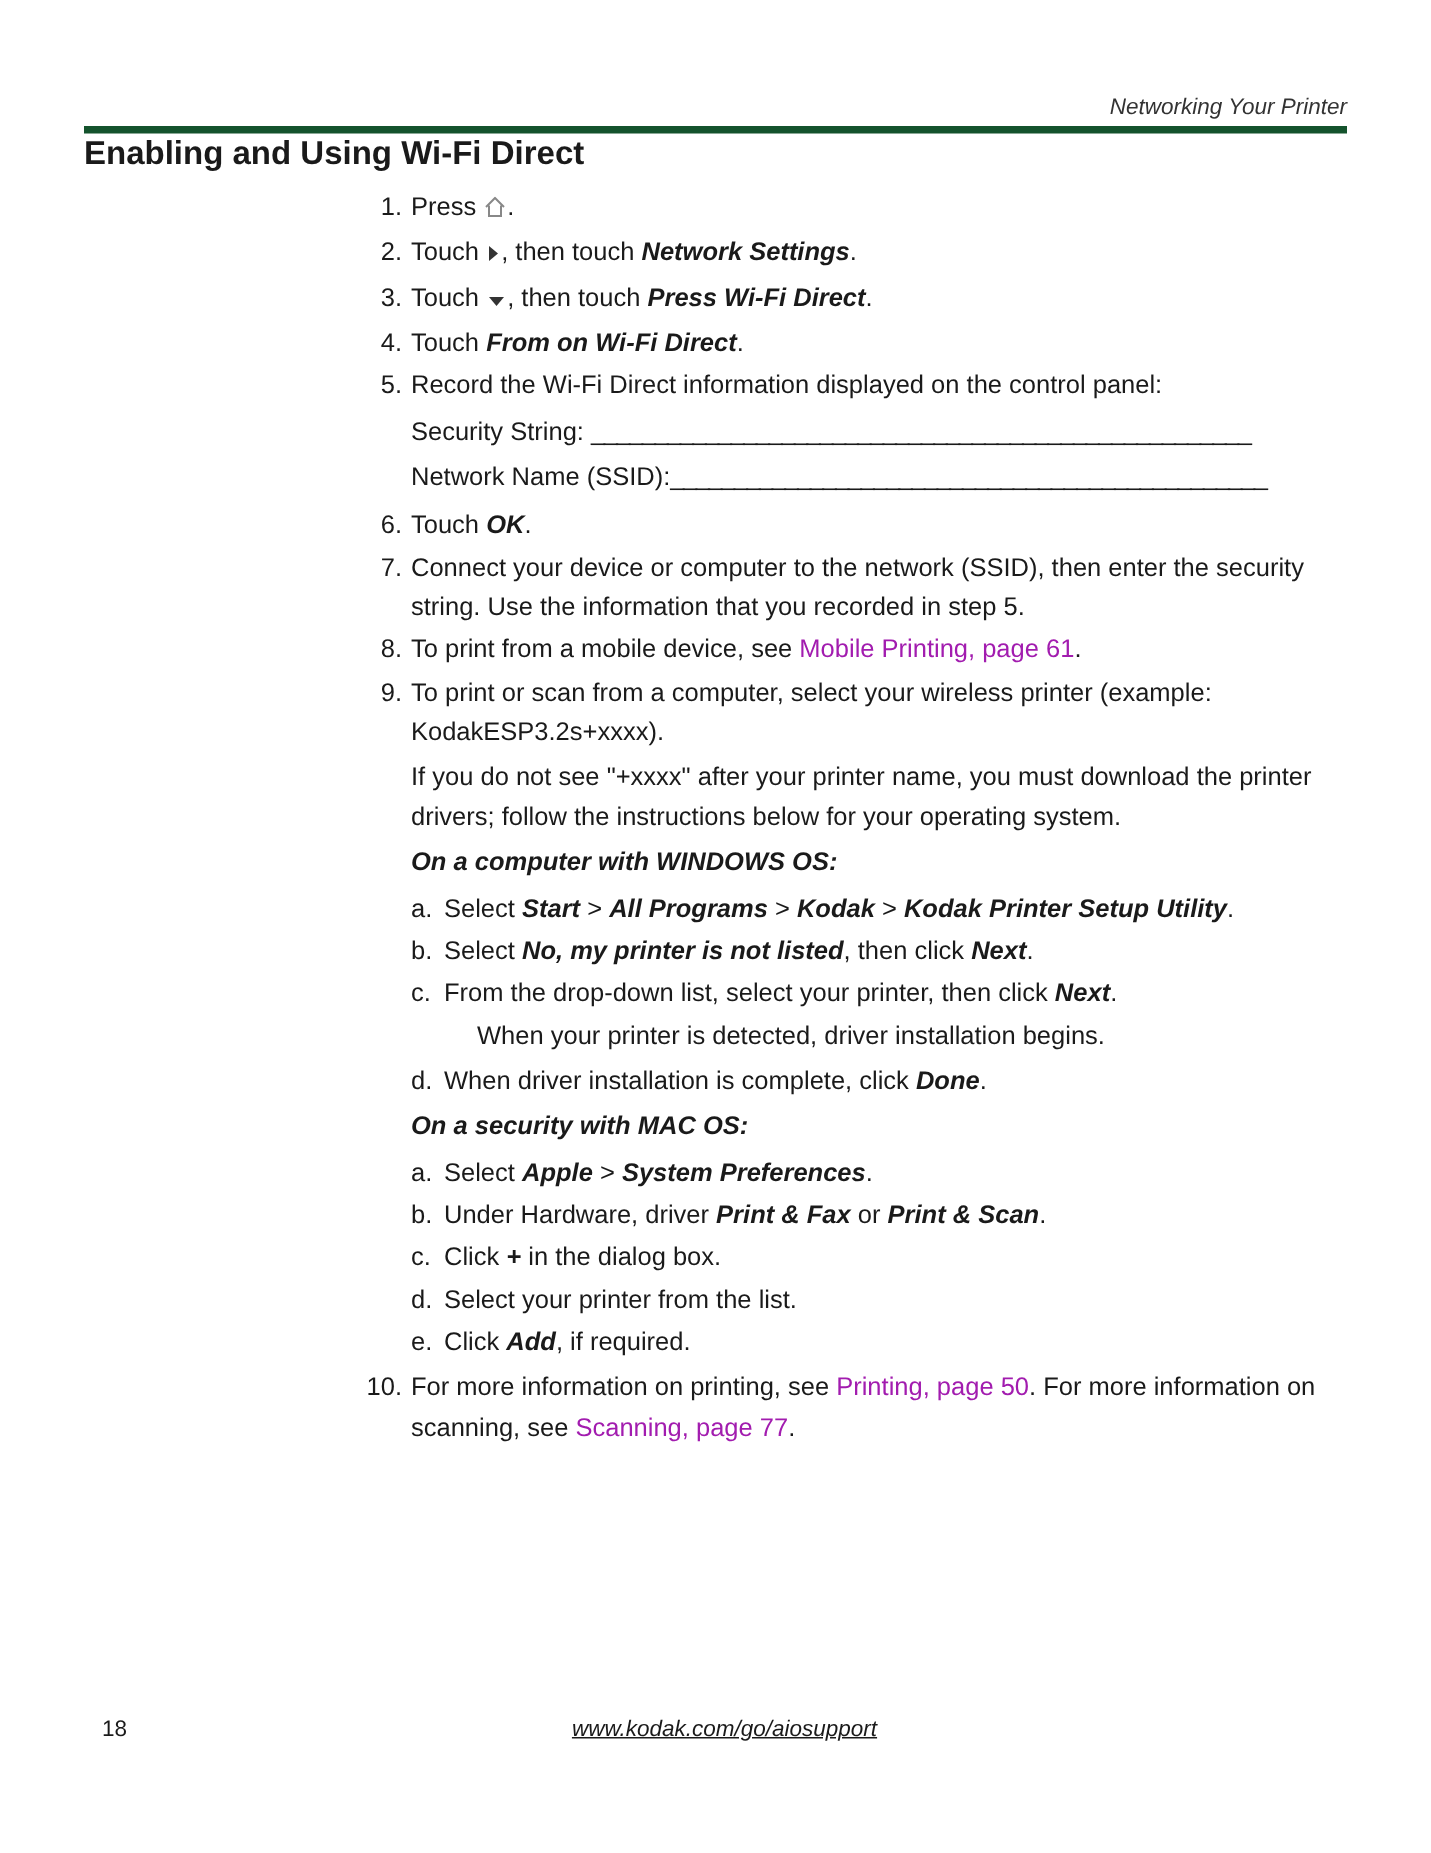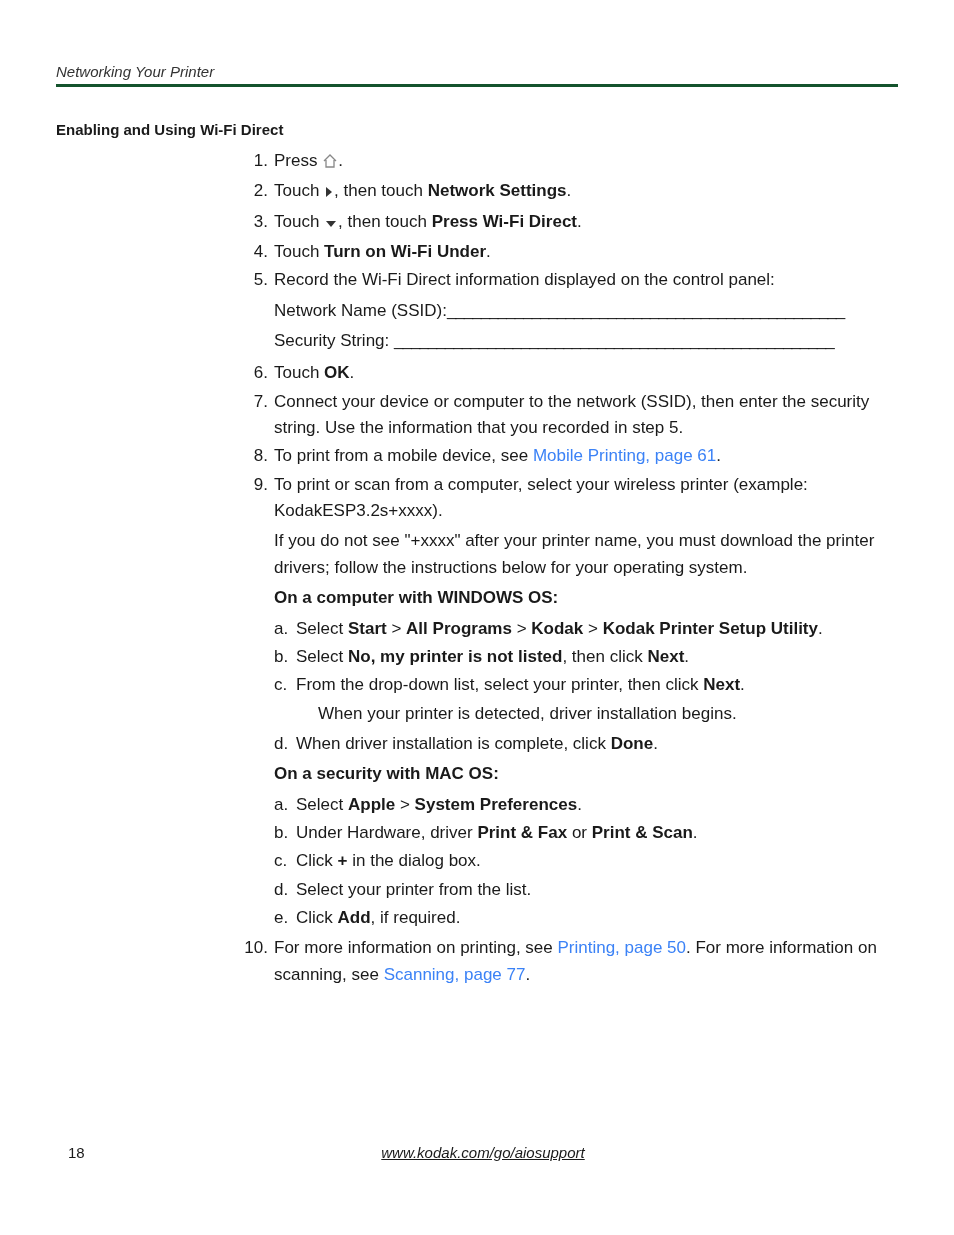--- a/index.html
+++ b/index.html
@@ -12,27 +12,27 @@
     color: #1a1a1a;
     position: relative;
   }
   .page {
     padding: 63px 56px 0 56px;
   }
   .running-head {
     font-style: italic;
     font-size: 15px;
     color: #333;
-    border-bottom: 3px solid #14532d;
+    border-bottom: 5px solid #14532d;
     padding-bottom: 4px;
-    margin-bottom: 34px;
+    text-align: right;
   }
   .sect-title {
     font-weight: 700;
-    font-size: 15px;
+    font-size: 22px;
     margin: 0 0 10px 0;
   }
   .main-list {
     list-style: none;
     margin: 0 0 0 184px;
     padding: 0;
     font-size: 17px;
     line-height: 1.55;
     color: #1a1a1a;
   }
@@ -71,25 +71,26 @@
     margin-bottom: 2px;
   }
   .para {
     margin-top: 4px;
     margin-bottom: 4px;
   }
   .blank-line {
     letter-spacing: -1px;
   }
   .link {
-    color: #3b82f6;
+    color: #a21caf;
     text-align: right;
   }
   .bold {
     font-weight: 700;
+    font-style: italic;
   }
   .icon {
     display: inline-block;
     vertical-align: -2px;
   }
   .footer {
     position: absolute;
     bottom: 74px;
     left: 68px;
     right: 56px;
@@ -139,30 +140,30 @@
       <span class="li-body">
         <span>Touch </span><span class="icon"><svg width="14" height="10" viewBox="0 0 14 10">
               <path d="M2 2 L7 8 L12 2 Z" fill="#333"></path>
             </svg></span><span>, then touch </span><span class="bold">Press Wi-Fi Direct</span><span>.</span>
       </span>
     </li>
 
     <li>
       <span class="num">4.</span>
       <span class="li-body">
-        <span>Touch </span><span class="bold">Turn on Wi-Fi Under</span><span>.</span>
+        <span>Touch </span><span class="bold">From on Wi-Fi Direct</span><span>.</span>
       </span>
     </li>
 
     <li>
       <span class="num">5.</span>
       <span class="li-body">
         <span>Record the Wi-Fi Direct information displayed on the control panel:</span>
+        <div class="para"><span>Security String: </span><span class="blank-line">____________________________________________________</span></div>
         <div class="para"><span>Network Name (SSID):</span><span class="blank-line">_______________________________________________</span></div>
-        <div class="para"><span>Security String: </span><span class="blank-line">____________________________________________________</span></div>
       </span>
     </li>
 
     <li>
       <span class="num">6.</span>
       <span class="li-body">
         <span>Touch </span><span class="bold">OK</span><span>.</span>
       </span>
     </li>
 

